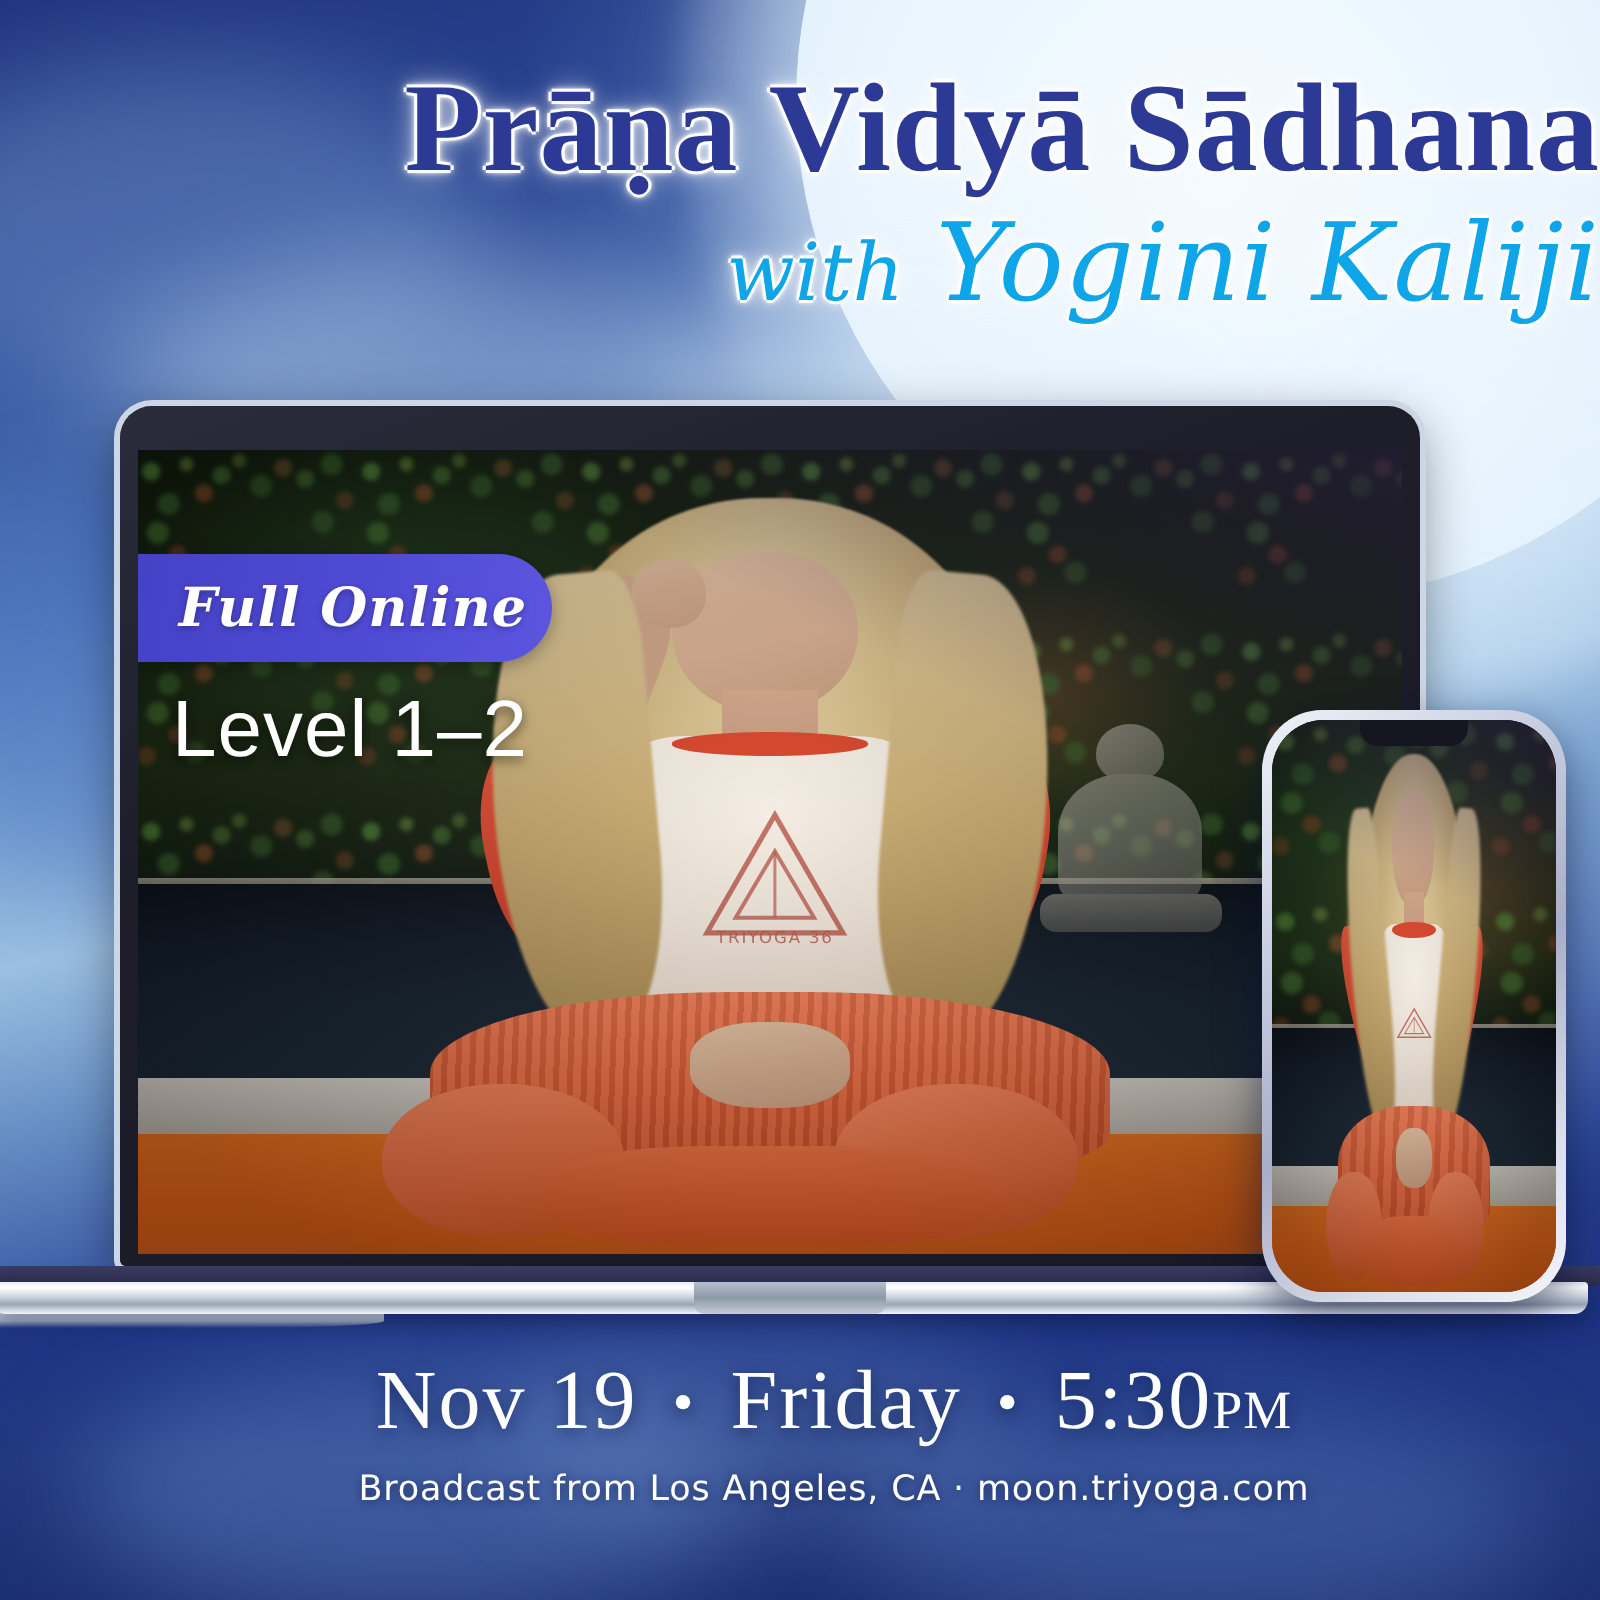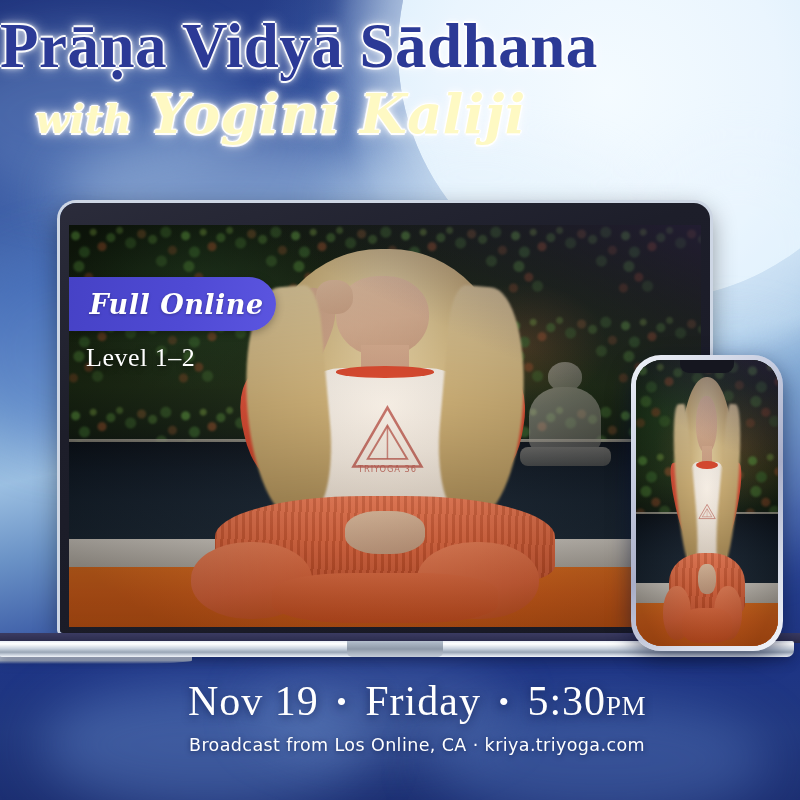--- a/index.html
+++ b/index.html
@@ -62,44 +62,44 @@
   }
   .bottom-veil {
     position: absolute;
     left: 0; right: 0; top: 640px; bottom: 0;
     background: linear-gradient(180deg, rgba(27,48,128,0.55) 0%, #1e3584 22%, #21387f 55%, #1c2f72 100%);
   }
 
   
   .titles {
     position: absolute;
-    left: 0; right: 0; top: 14px;
-    text-align: left;
+    left: 0; right: 0; top: 32px;
+    text-align: right;
     z-index: 20;
   }
   .title-main {
     font-family: "Liberation Serif", serif;
     font-size: 63px;
     font-weight: 700;
     letter-spacing: 0.5px;
     color: #2c3a96;
     line-height: 1.04;
     text-shadow:
       0 0 3px #ffffff, 0 0 3px #ffffff, 0 0 6px #ffffff,
       1.6px 0 0 rgba(255,255,255,0.95), -1.6px 0 0 rgba(255,255,255,0.95),
       0 1.6px 0 rgba(255,255,255,0.95), 0 -1.6px 0 rgba(255,255,255,0.95),
       0 0 14px rgba(255,255,255,0.8);
   }
   .title-sub {
     margin-top: 6px;
     font-family: "DejaVu Serif", serif;
     font-style: italic;
     font-size: 50px;
-    font-weight: 700;
-    color: #fef9c3;
+    font-weight: 400;
+    color: #0ea5e9;
     line-height: 1.05;
     text-shadow:
       0 0 3px #ffffff, 0 0 3px #ffffff, 0 0 7px #ffffff,
       1.5px 0 0 rgba(255,255,255,0.95), -1.5px 0 0 rgba(255,255,255,0.95),
       0 1.5px 0 rgba(255,255,255,0.95), 0 -1.5px 0 rgba(255,255,255,0.95),
       0 0 15px rgba(255,255,255,0.85);
     margin-left: 35px;
   }
   .title-sub .with {
     font-size: 40px;
@@ -315,22 +315,22 @@
     font-weight: 700;
     font-size: 27px;
     color: #ffffff;
     letter-spacing: 0.5px;
     text-shadow: 0 1px 3px rgba(0,0,0,0.3);
     padding-left: 8px;
   }
   .level-text {
     position: absolute;
     left: 17px; top: 118px;
-    font-family: Liberation Serif, serif;
-    font-size: 26px;
+    font-family: Liberation Sans, sans-serif;
+    font-size: 40px;
     color: #ffffff;
     letter-spacing: 0.5px;
     z-index: 6;
     text-shadow: 0 2px 6px rgba(0,0,0,0.55);
   }
   .fullmoon-text {
     position: absolute;
     right: 24px; top: 18px;
     font-family: "Liberation Serif", serif;
     font-style: italic;
@@ -563,16 +563,16 @@
   </div>
 
   <div class="footer">
     <div class="date-line">
       <span>Nov 19</span>
       <span class="dot">•</span>
       <span>Friday</span>
       <span class="dot">•</span>
       <span>5:30</span><span class="ampm">PM</span>
     </div>
-    <div class="broadcast-line">Broadcast from Los Online, CA · kriya.triyoga.com</div>
+    <div class="broadcast-line">Broadcast from Los Angeles, CA · moon.triyoga.com</div>
   </div>
 
 </div>
 
 </body></html>

